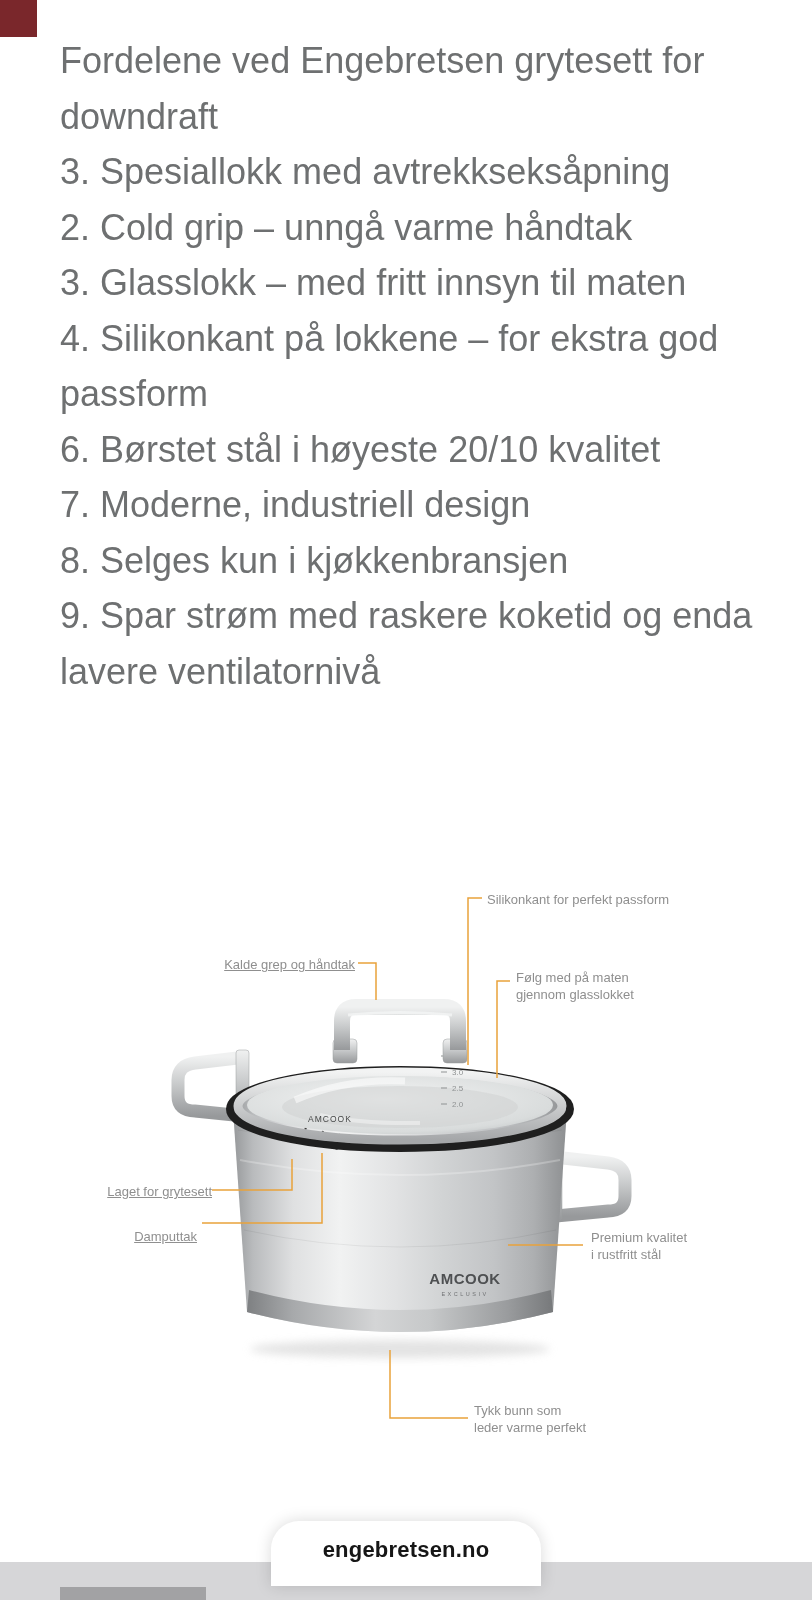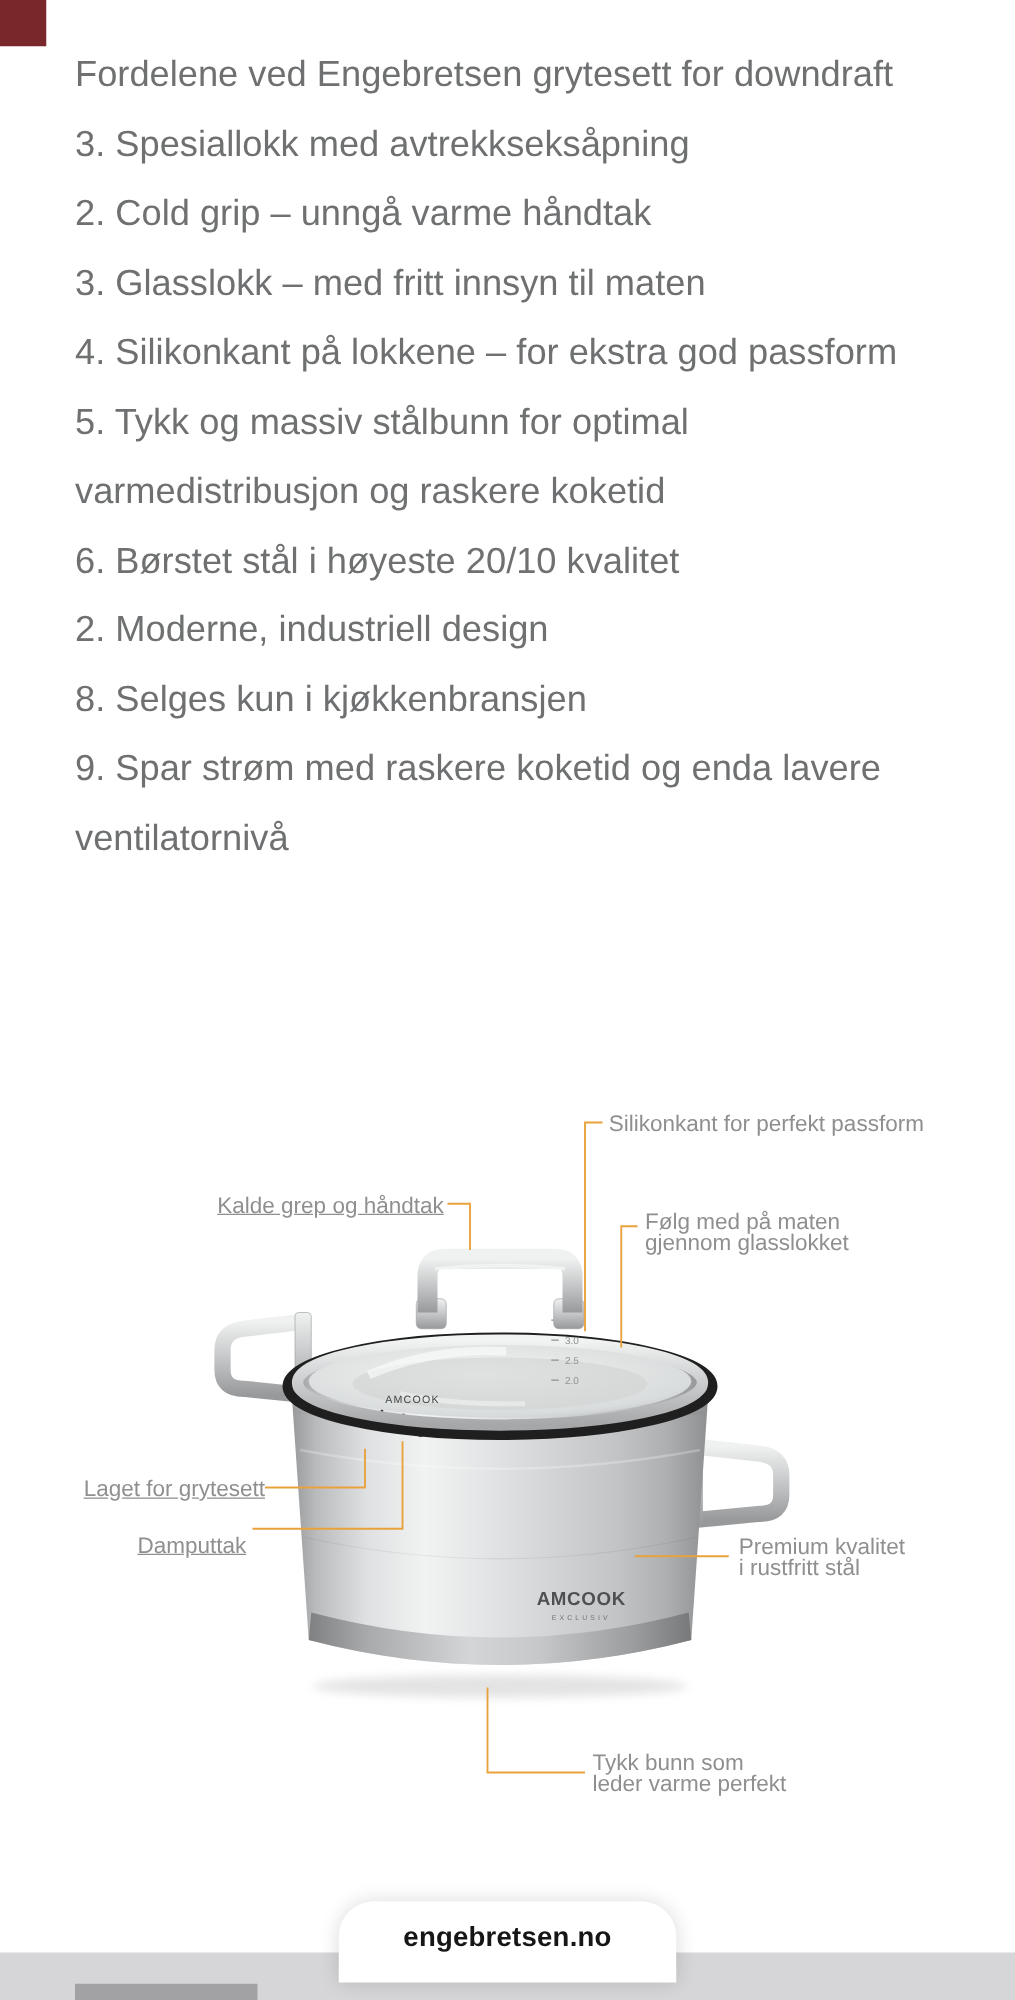--- a/index.html
+++ b/index.html
@@ -12,27 +12,27 @@
   html,body{background:#fff;}
   .screen{
     position:relative;width:812px;height:1600px;background:#ffffff;overflow:hidden;
     font-family:"Liberation Sans",sans-serif;
   }
   .brand-square{
     position:absolute;left:0;top:0;width:37px;height:37px;background:var(--brand-square);
   }
   .copy{
     position:absolute;left:60px;top:33px;width:700px;
-    color:var(--text-gray);font-size:29px;line-height:55.5px;
+    color:var(--text-gray);font-size:36px;line-height:55.5px;
   }
   .copy p{margin:0;}
   .diagram{position:absolute;left:0;top:860px;width:812px;height:640px;}
   .diagram svg{position:absolute;left:0;top:0;}
   .lbl{
-    position:absolute;font-size:18px;line-height:17px;color:var(--label-gray);
+    position:absolute;font-size:13px;line-height:17px;color:var(--label-gray);
     white-space:nowrap;
   }
   .lbl.r{text-align:right;text-decoration:underline;}
   .leader{stroke:var(--accent);stroke-width:1.5;fill:none;}
   .bottom-bar{
     position:absolute;left:0;bottom:0;width:812px;height:38px;background:#d6d6d8;z-index:1;
   }
   .page-fragment{
     position:absolute;left:60px;bottom:0;width:146px;height:13px;background:#a2a2a4;z-index:2;
   }
@@ -54,23 +54,22 @@
 <div class="screen">
 
   <div class="brand-square"></div>
 
   <section class="copy">
     <p>Fordelene ved Engebretsen grytesett for downdraft</p>
     <p>3. Spesiallokk med avtrekkseksåpning</p>
     <p>2. Cold grip – unngå varme håndtak</p>
     <p>3. Glasslokk – med fritt innsyn til maten</p>
     <p>4. Silikonkant på lokkene – for ekstra god passform</p>
-    <p>5. Tykk og massiv stålbunn for optimal varmedistribusjon og raskere koketid</p>
     <p>6. Børstet stål i høyeste 20/10 kvalitet</p>
-    <p>2. Moderne, industriell design</p>
+    <p>7. Moderne, industriell design</p>
     <p>8. Selges kun i kjøkkenbransjen</p>
     <p>9. Spar strøm med raskere koketid og enda lavere ventilatornivå</p>
   </section>
 
   <div class="diagram">
 
     <svg width="812" height="640" viewBox="0 0 812 640">
       <defs>
         <linearGradient id="bodyGrad" x1="0" y1="0" x2="1" y2="0">
           <stop offset="0" stop-color="#96989a"></stop>

